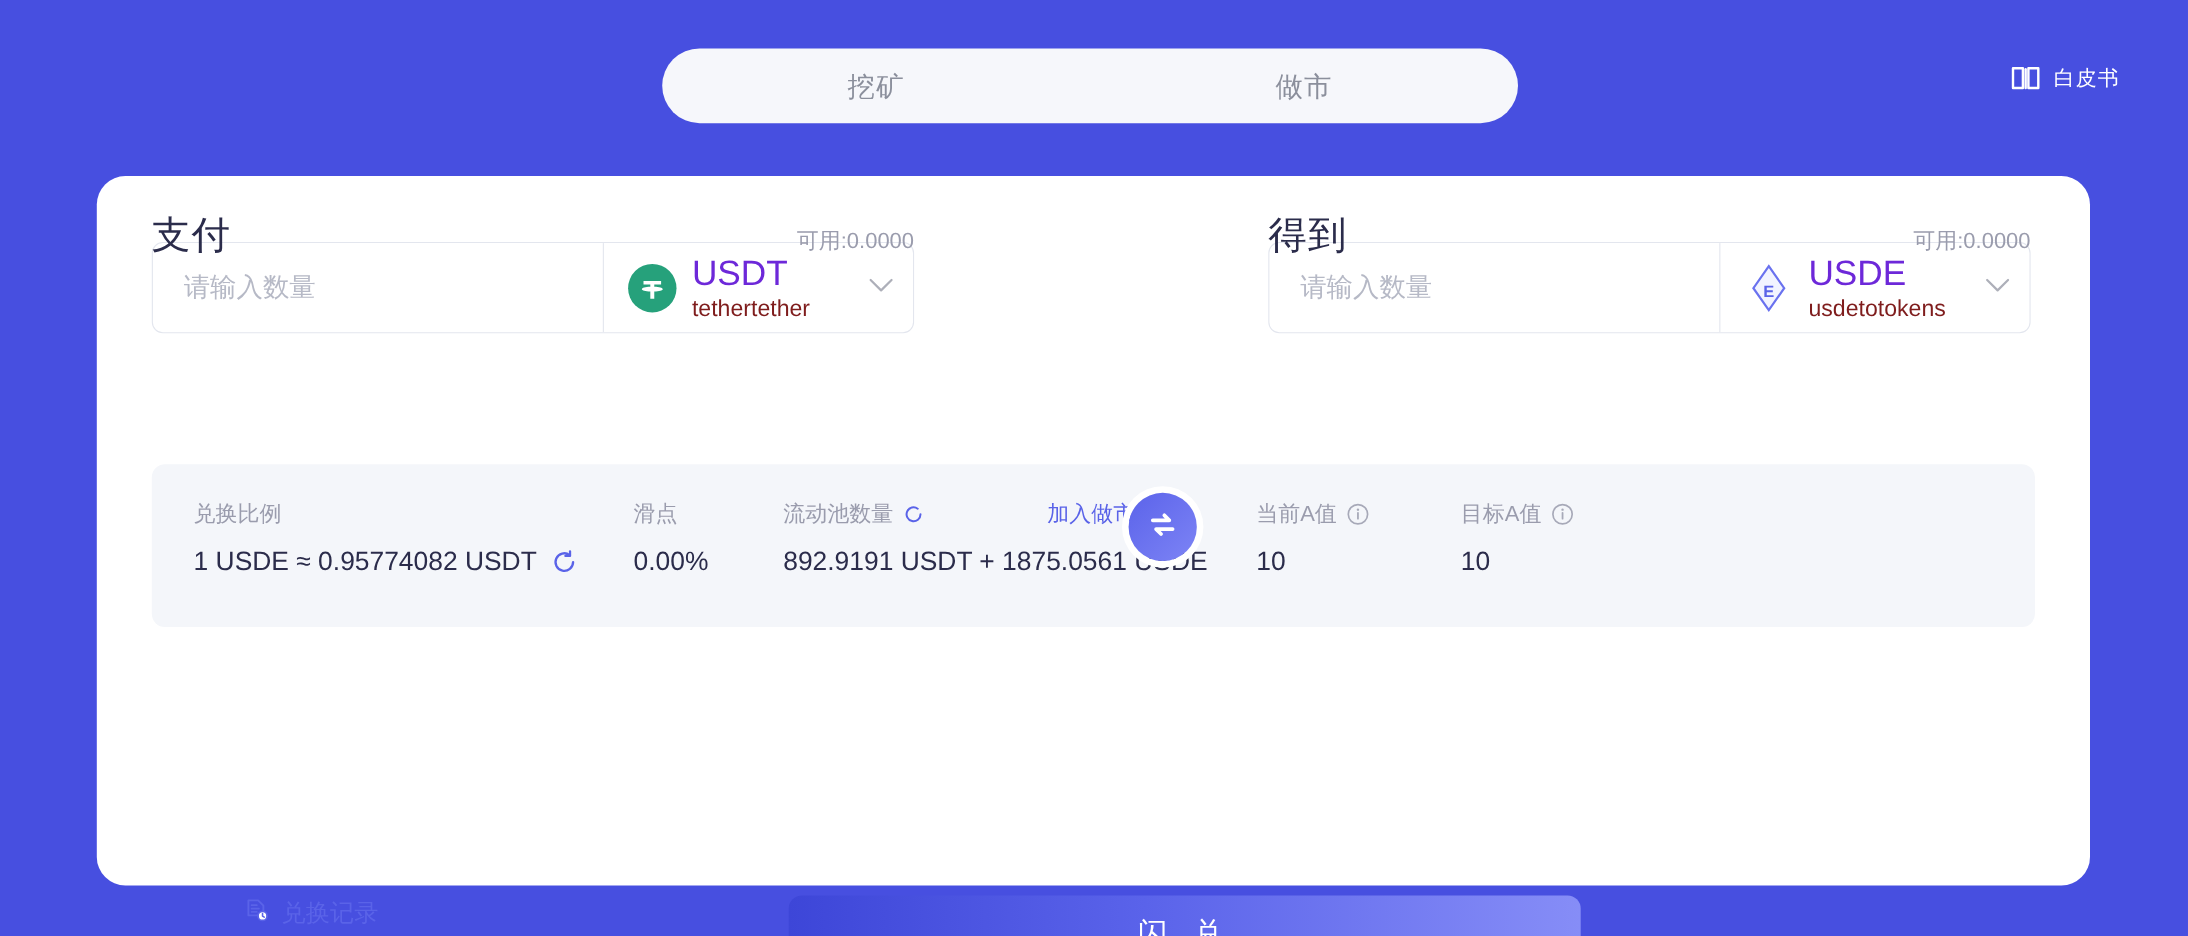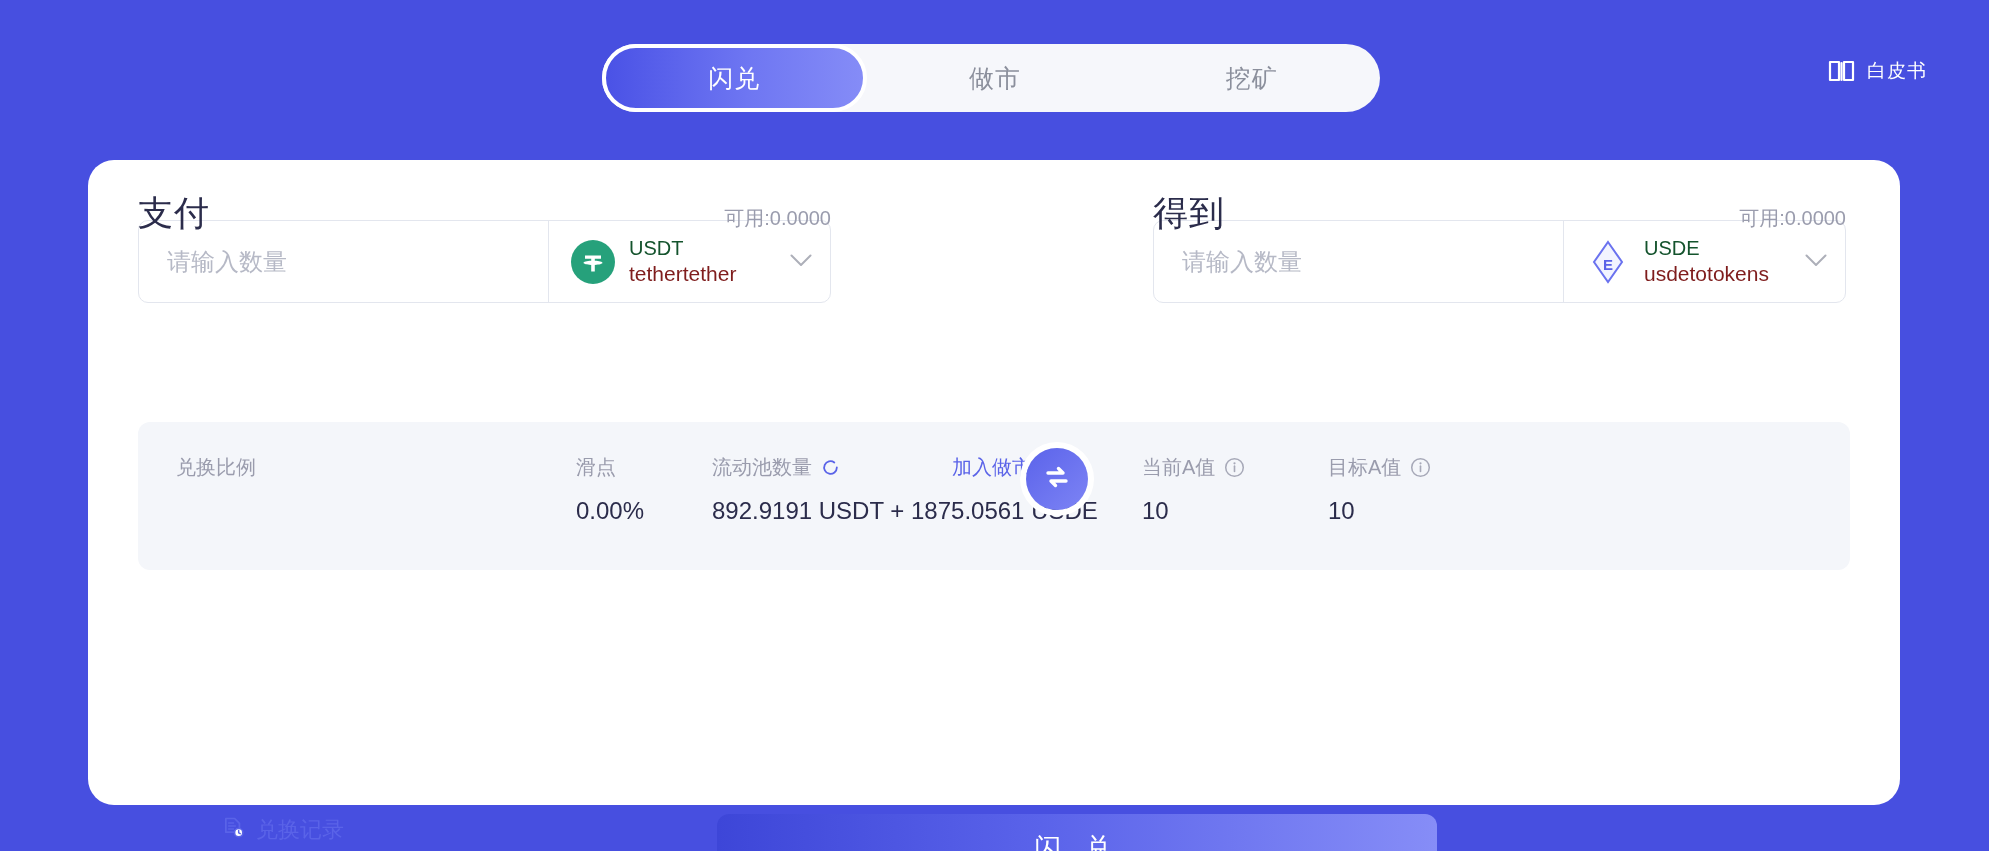--- a/index.html
+++ b/index.html
@@ -158,21 +158,21 @@
   .token-logo {
     width: 44px; height: 44px;
     flex: 0 0 44px;
     border-radius: 50%;
     display: flex; align-items: center; justify-content: center;
   }
   .token-logo.usdt { background: #26a17b; }
   .token-logo.usde { background: transparent; }
 
   .token-text { flex: 1 1 auto; line-height: 1.15; min-width: 0;}
-  .token-sym  { font-size: 20px; color: #14532d; }
+  .token-sym  { font-size: 32px; color: #6d28d9; }
   .token-name { font-size: 21px; color: #7f1d1d; margin-top: 2px; }
 
   .chev { flex: 0 0 auto; opacity: .55; }
 
   
   .swap-btn {
     position: absolute;
     left: 938px;
     top: 288px;
     width: 62px; height: 62px;
@@ -291,23 +291,22 @@
   }
 </style>
 </head>
 <body>
 
 <div class="page">
 
   <div class="topbar">
 
     <div class="tabbar">
-      <div class="tab active">闪兑</div>
+      <div class="tab">挖矿</div>
       <div class="tab">做市</div>
-      <div class="tab">挖矿</div>
     </div>
 
     <div class="whitepaper">
       <span>
         <svg width="27" height="24" viewBox="0 0 27 24" fill="none">
           <path d="M2 3h9v18H2z" stroke="#fff" stroke-width="2.2" stroke-linejoin="round"></path>
           <path d="M16 3h9v18h-9z" stroke="#fff" stroke-width="2.2" stroke-linejoin="round"></path>
           <path d="M13.5 4v17" stroke="#fff" stroke-width="2.2" stroke-linecap="round"></path>
         </svg>
       </span>
@@ -381,20 +380,29 @@
           <path d="M7 12h15l-4.5-4.5" stroke="#fff" stroke-width="3.4" stroke-linecap="round" stroke-linejoin="round"></path>
           <path d="M25 20H10l4.5 4.5" stroke="#fff" stroke-width="3.4" stroke-linecap="round" stroke-linejoin="round"></path>
         </svg>
       </span>
     </div>
 
     <div class="info">
 
       <div class="info-col c-rate">
         <div class="info-label">兑换比例</div>
+        <div class="info-value">
+          <span>1 USDE ≈ 0.95774082 USDT</span>
+          <span class="icon-btn">
+            <svg width="24" height="24" viewBox="0 0 24 24" fill="none">
+              <path d="M20 12a8 8 0 1 1-3.2-6.4" stroke="#5a63e8" stroke-width="2.1" stroke-linecap="round"></path>
+              <path d="M17.2 2.2v4.2h-4.2" stroke="#5a63e8" stroke-width="2.1" stroke-linecap="round" stroke-linejoin="round"></path>
+            </svg>
+          </span>
+        </div>
       </div>
 
 
       <div class="info-col c-slip">
         <div class="info-label">滑点</div>
         <div class="info-value">0.00%</div>
       </div>
 
       <div class="info-col c-pool">
         <div class="info-label">

